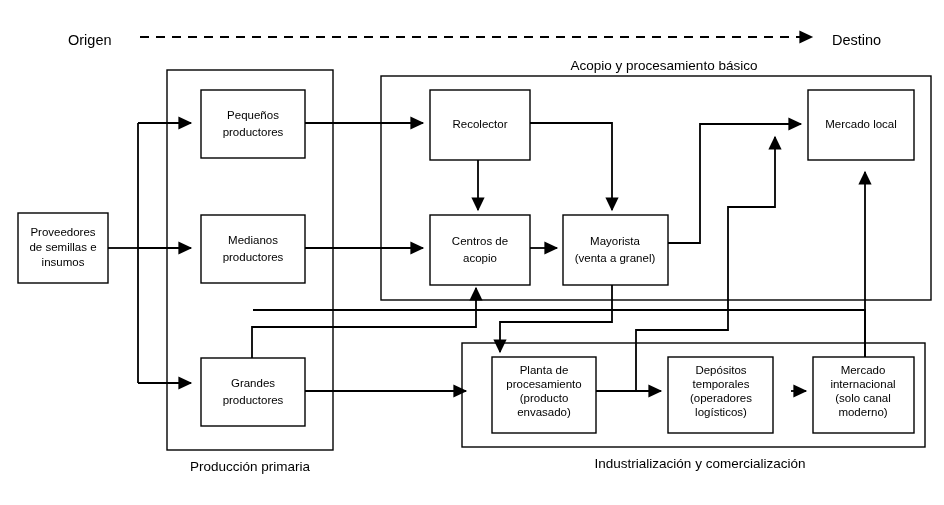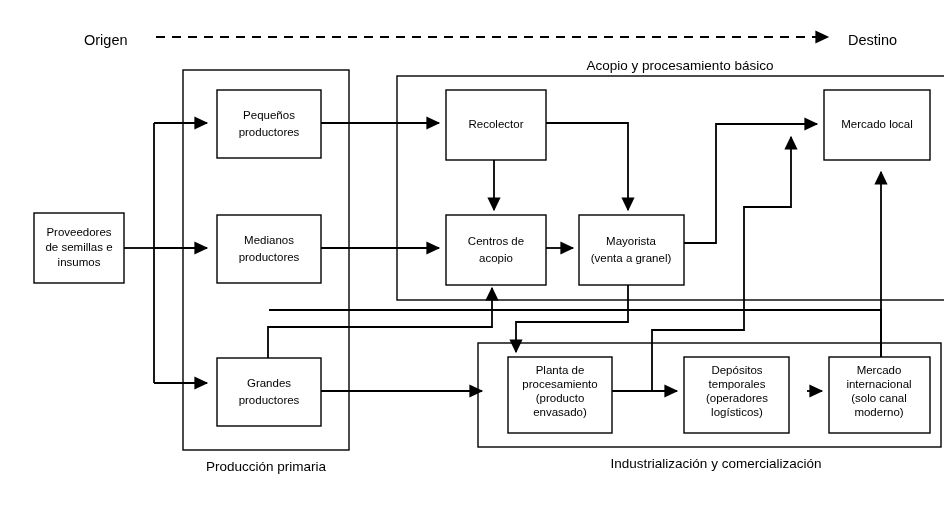--- a/index.html
+++ b/index.html
@@ -10,21 +10,20 @@
   body {
     width: 944px;
     height: 505px;
     font-family: "Liberation Sans", sans-serif;
     overflow: hidden;
   }
   #diagram-root {
     position: relative;
     width: 800px;
     height: 505px;
-    margin-left: 16px;
   }
   svg#flow {
     position: absolute;
     top: 0;
     left: 0;
     width: 944px;
     height: 505px;
   }
   .node-rect {
     fill: #ffffff;

